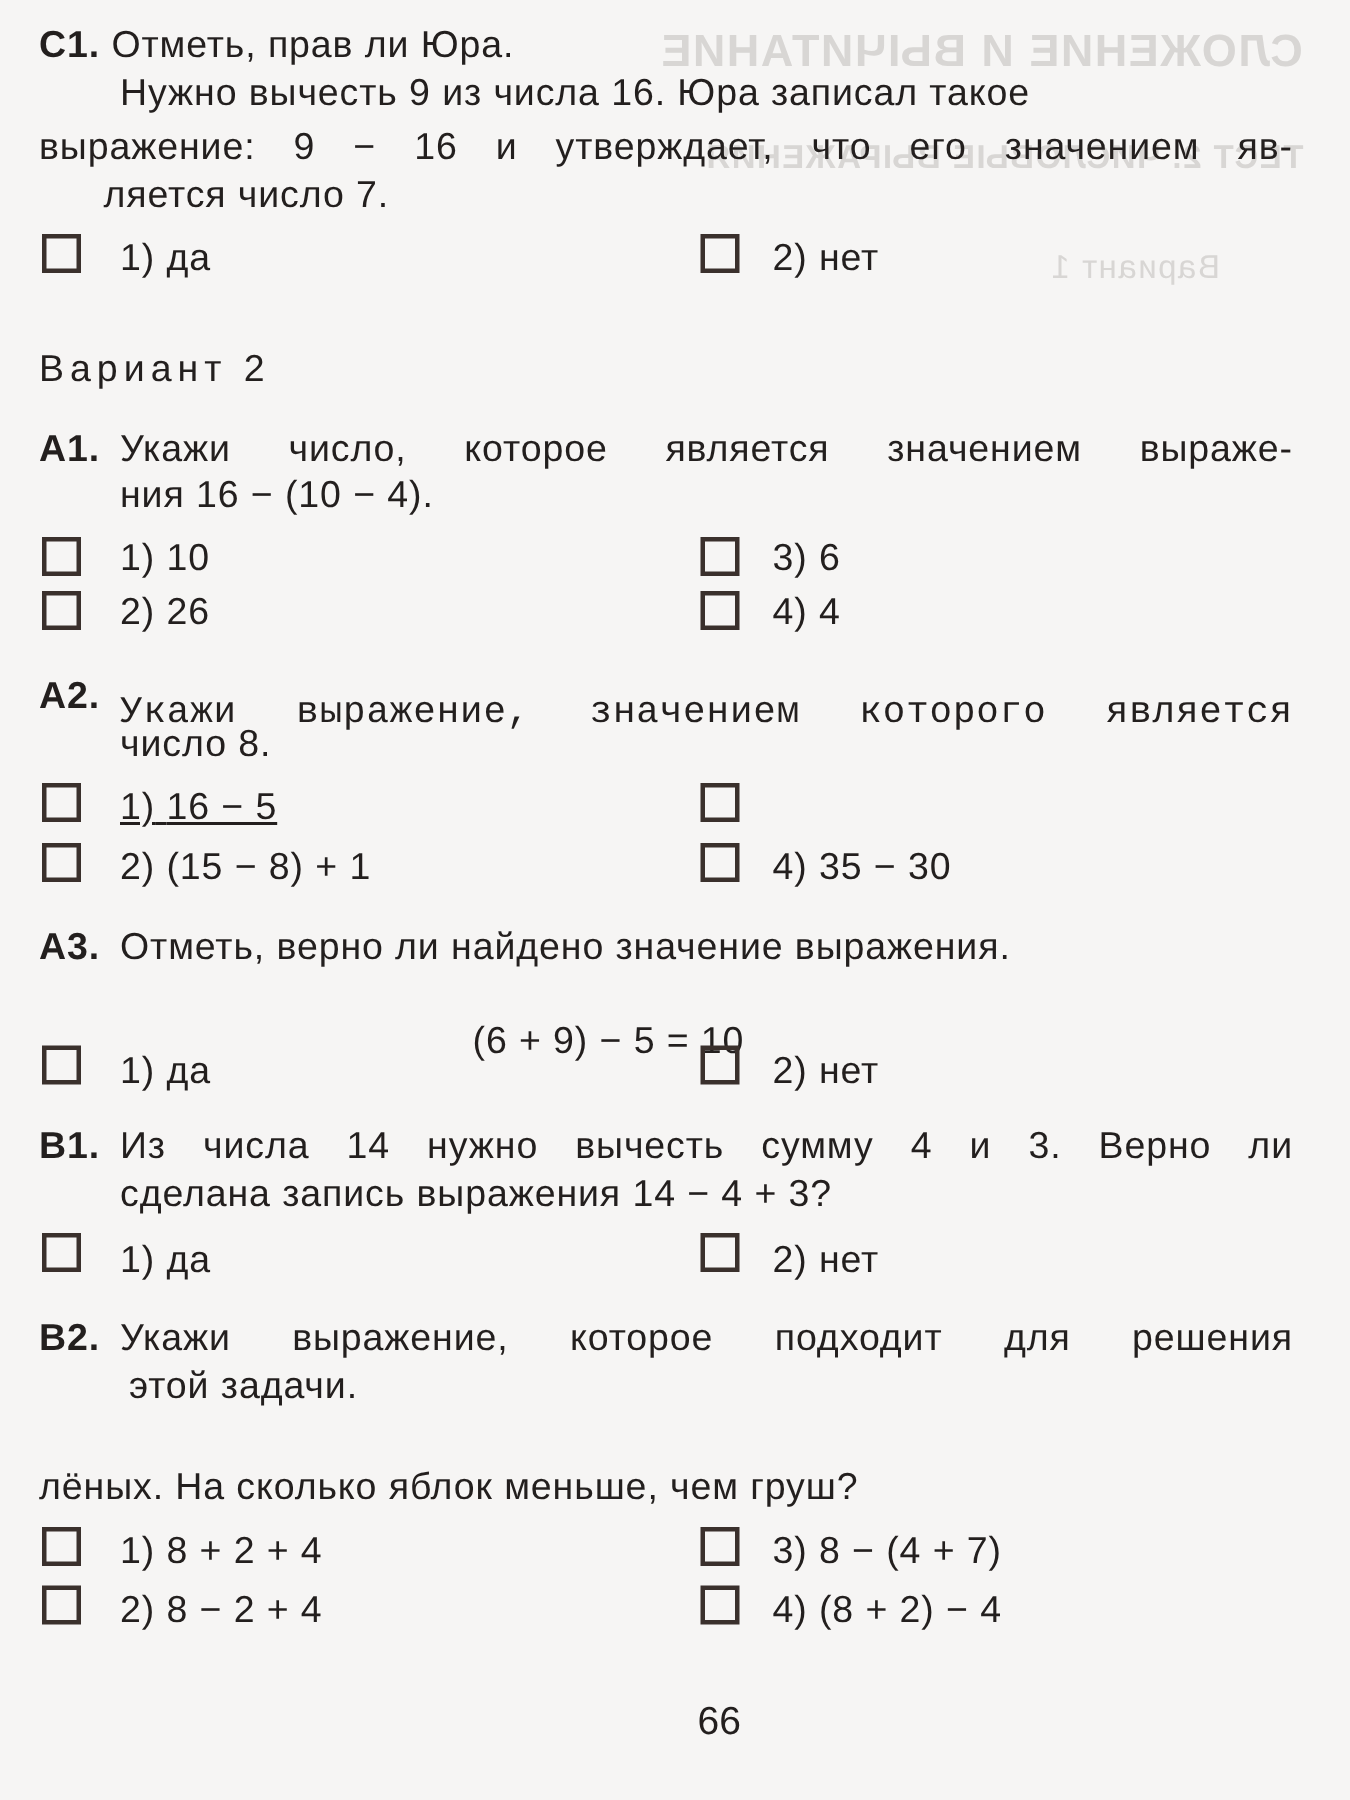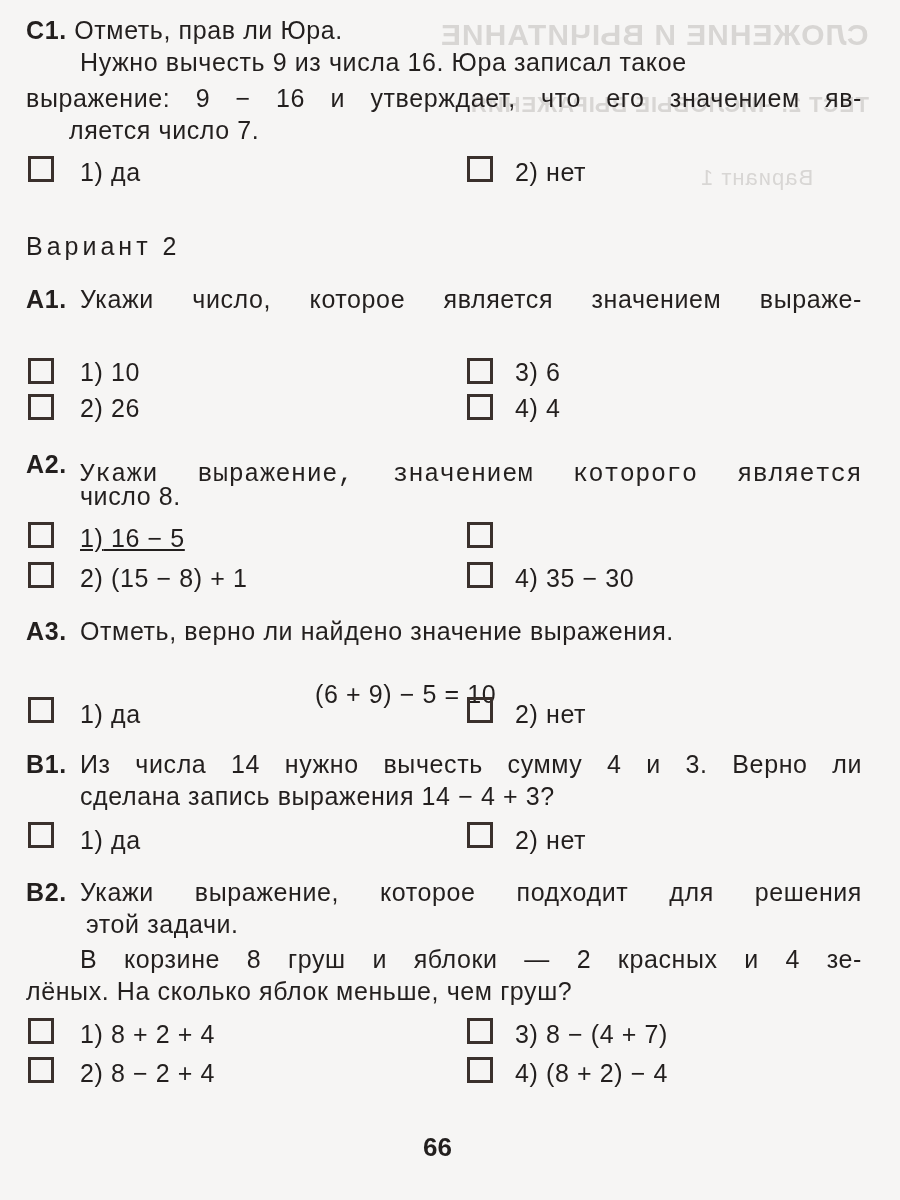--- a/index.html
+++ b/index.html
@@ -18,21 +18,21 @@
     }
     .abs { position: absolute; white-space: nowrap; }
     .line { font-size: 25px; letter-spacing: 0.6px; }
     .label { font-weight: bold; }
     .heading { font-size: 25px; letter-spacing: 4px; }
     .cb {
       position: absolute; width: 26px; height: 26px;
       border: 3px solid #3a302c; box-sizing: border-box; background: transparent;
     }
     .opt { font-size: 25px; letter-spacing: 0.6px; }
-    .pagenum { font-size: 26px; font-weight: bold; }
+    .pagenum { font-size: 26px; font-weight: normal; margin-left: 42px; }
     .justify { display: flex; justify-content: space-between; }
   </style>
 </head>
 <body>
 
 <div class="page">
 
   <div class="ghost" style="left:440px; top:18px; font-size:30px;">СЛОЖЕНИЕ И ВЫЧИТАНИЕ</div>
   <div class="ghost" style="left:470px; top:92px; font-size:22px;">ТЕСТ 2. ЧИСЛОВЫЕ ВЫРАЖЕНИЯ</div>
   <div class="ghost" style="left:700px; top:165px; font-size:22px; font-weight:normal;">Вариант 1</div>
@@ -49,20 +49,21 @@
 
   <div class="cb" style="left:28px; top:156px;"></div>
   <div class="abs opt" style="left:80px; top:158px;"><span>1)</span> <span>да</span></div>
   <div class="cb" style="left:467px; top:156px;"></div>
   <div class="abs opt" style="left:515px; top:158px;"><span>2)</span> <span>нет</span></div>
 
   <div class="abs heading" style="left:26px; top:232px;">Вариант 2</div>
 
   <div class="abs line label" style="left:26px; top:285px;">А1.</div>
   <div class="abs line" style="left:80px; top:285px; width:782px; text-align:justify; text-align-last:justify;">Укажи число, которое является значением выраже-</div>
+  <div class="abs line" style="left:80px; top:316px;">ния 16 − (10 − 4).</div>
 
   <div class="cb" style="left:28px; top:358px;"></div>
   <div class="abs opt" style="left:80px; top:358px;"><span>1)</span> <span>10</span></div>
   <div class="cb" style="left:28px; top:394px;"></div>
   <div class="abs opt" style="left:80px; top:394px;"><span>2)</span> <span>26</span></div>
   <div class="cb" style="left:467px; top:358px;"></div>
   <div class="abs opt" style="left:515px; top:358px;"><span>3)</span> <span>6</span></div>
   <div class="cb" style="left:467px; top:394px;"></div>
   <div class="abs opt" style="left:515px; top:394px;"><span>4)</span> <span>4</span></div>
 
@@ -92,21 +93,20 @@
   <div class="abs line" style="left:80px; top:782px;">сделана запись выражения 14 − 4 + 3?</div>
 
   <div class="cb" style="left:28px; top:822px;"></div>
   <div class="abs opt" style="left:80px; top:826px;"><span>1)</span> <span>да</span></div>
   <div class="cb" style="left:467px; top:822px;"></div>
   <div class="abs opt" style="left:515px; top:826px;"><span>2)</span> <span>нет</span></div>
 
   <div class="abs line label" style="left:26px; top:878px;">В2.</div>
   <div class="abs line" style="left:80px; top:878px; width:782px; text-align:justify; text-align-last:justify;">Укажи выражение, которое подходит для решения</div>
   <div class="abs line" style="left:86px; top:910px;">этой задачи.</div>
-  <div class="abs line" style="left:80px; top:945px; width:782px; text-align:justify; text-align-last:justify;">В корзине 8 груш и яблоки — 2 красных и 4 зе-</div>
   <div class="abs line" style="left:26px; top:977px;">лёных. На сколько яблок меньше, чем груш?</div>
 
   <div class="cb" style="left:28px; top:1018px;"></div>
   <div class="abs opt" style="left:80px; top:1020px;"><span>1)</span> <span>8 + 2 + 4</span></div>
   <div class="cb" style="left:28px; top:1057px;"></div>
   <div class="abs opt" style="left:80px; top:1059px;"><span>2)</span> <span>8 − 2 + 4</span></div>
   <div class="cb" style="left:467px; top:1018px;"></div>
   <div class="abs opt" style="left:515px; top:1020px;"><span>3)</span> <span>8 − (4 + 7)</span></div>
   <div class="cb" style="left:467px; top:1057px;"></div>
   <div class="abs opt" style="left:515px; top:1059px;"><span>4)</span> <span>(8 + 2) − 4</span></div>

